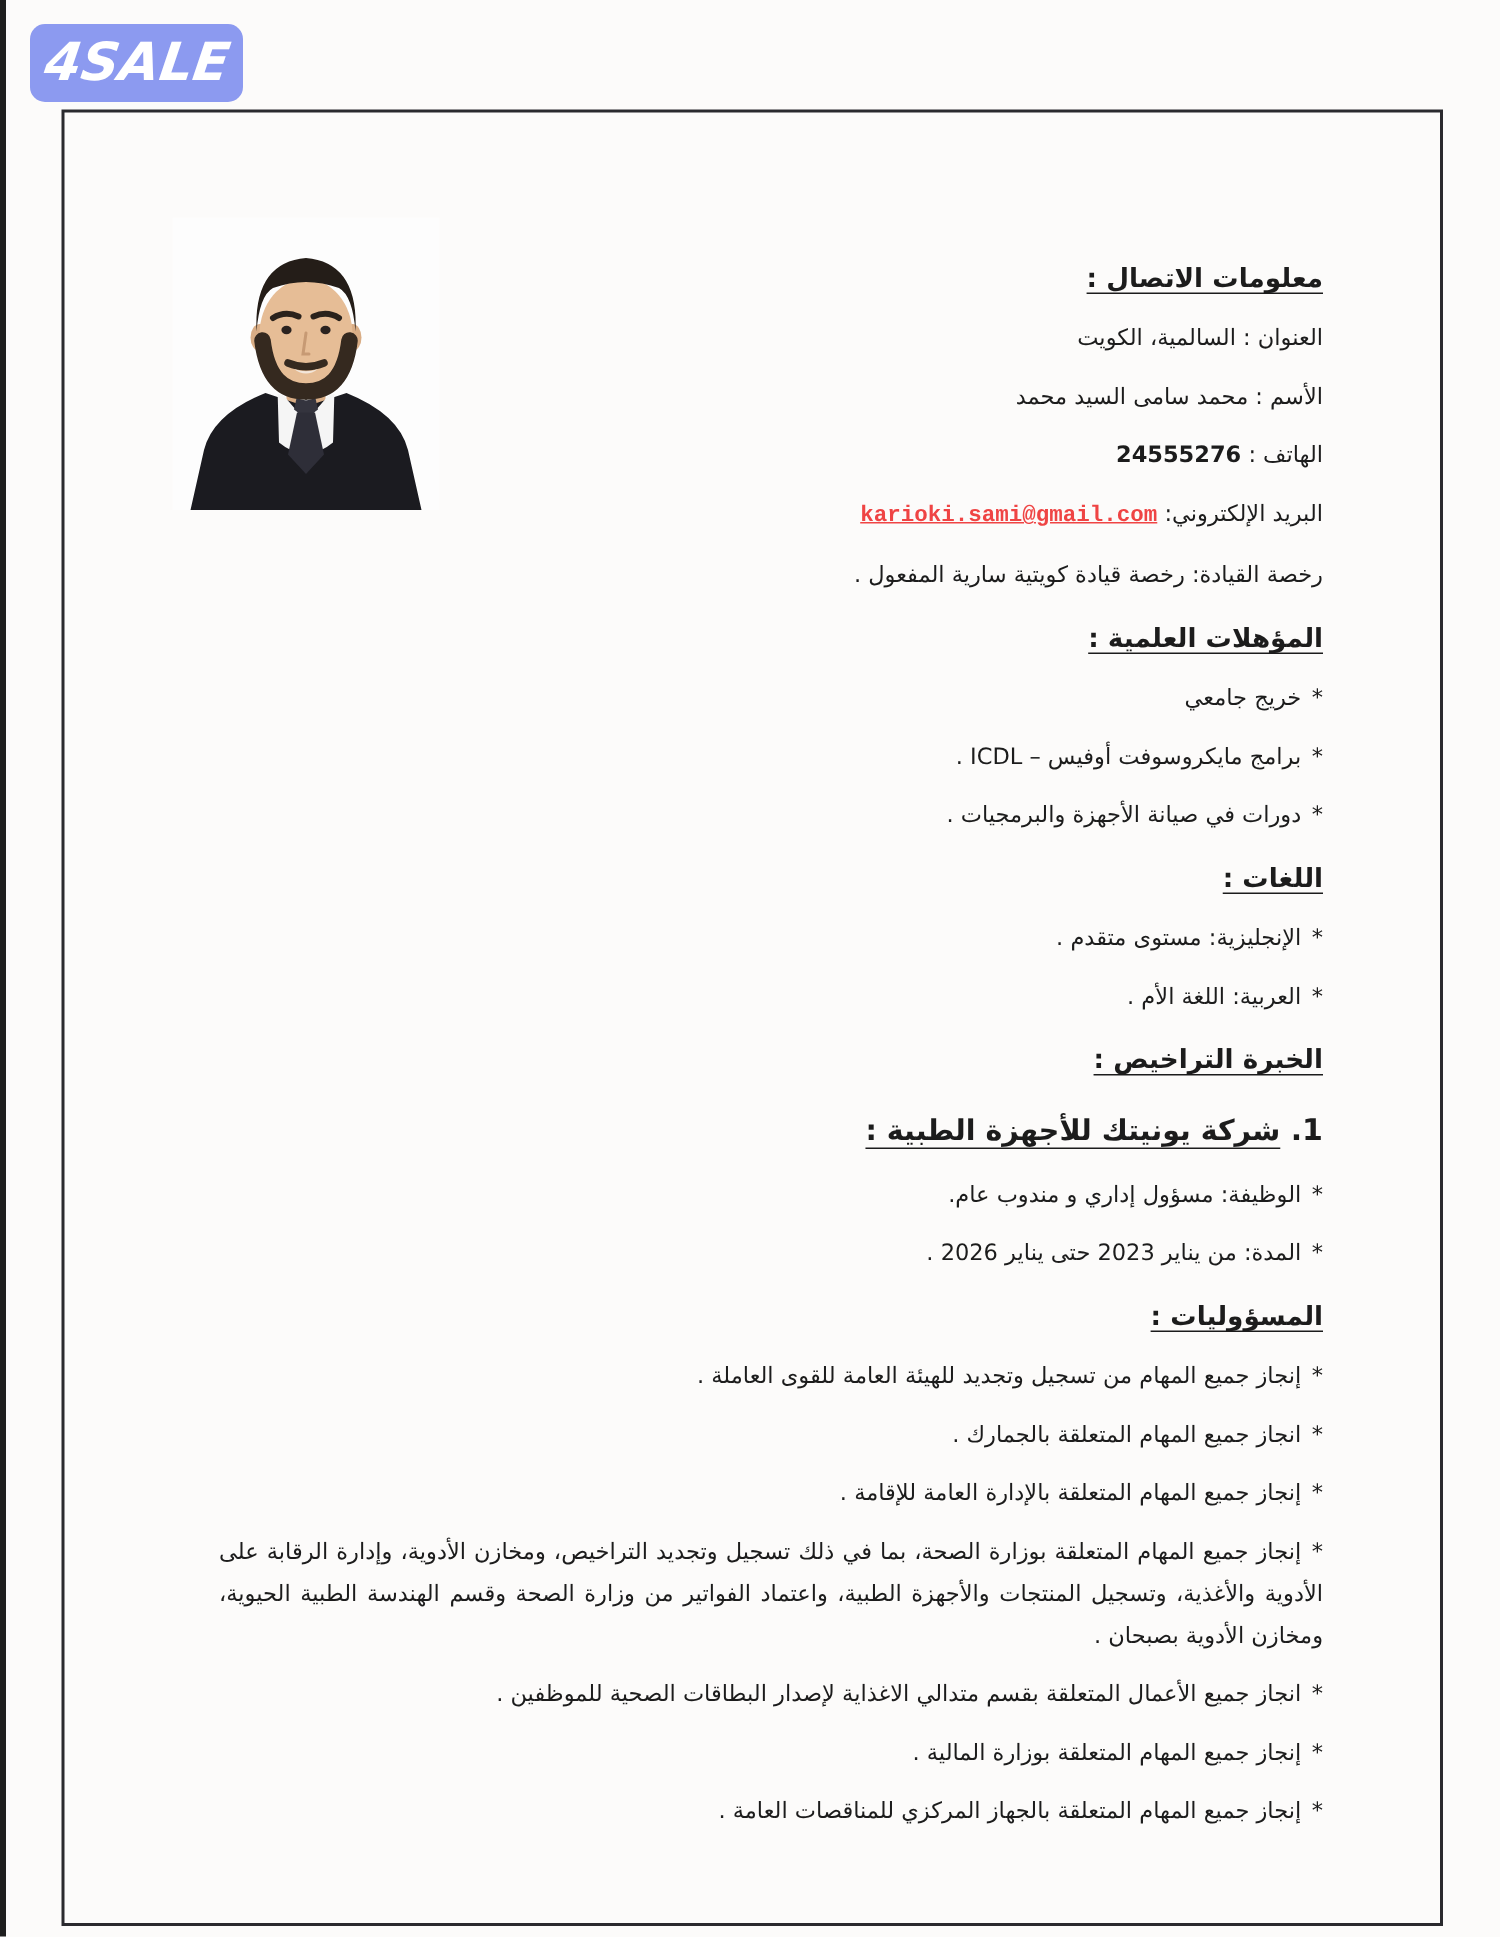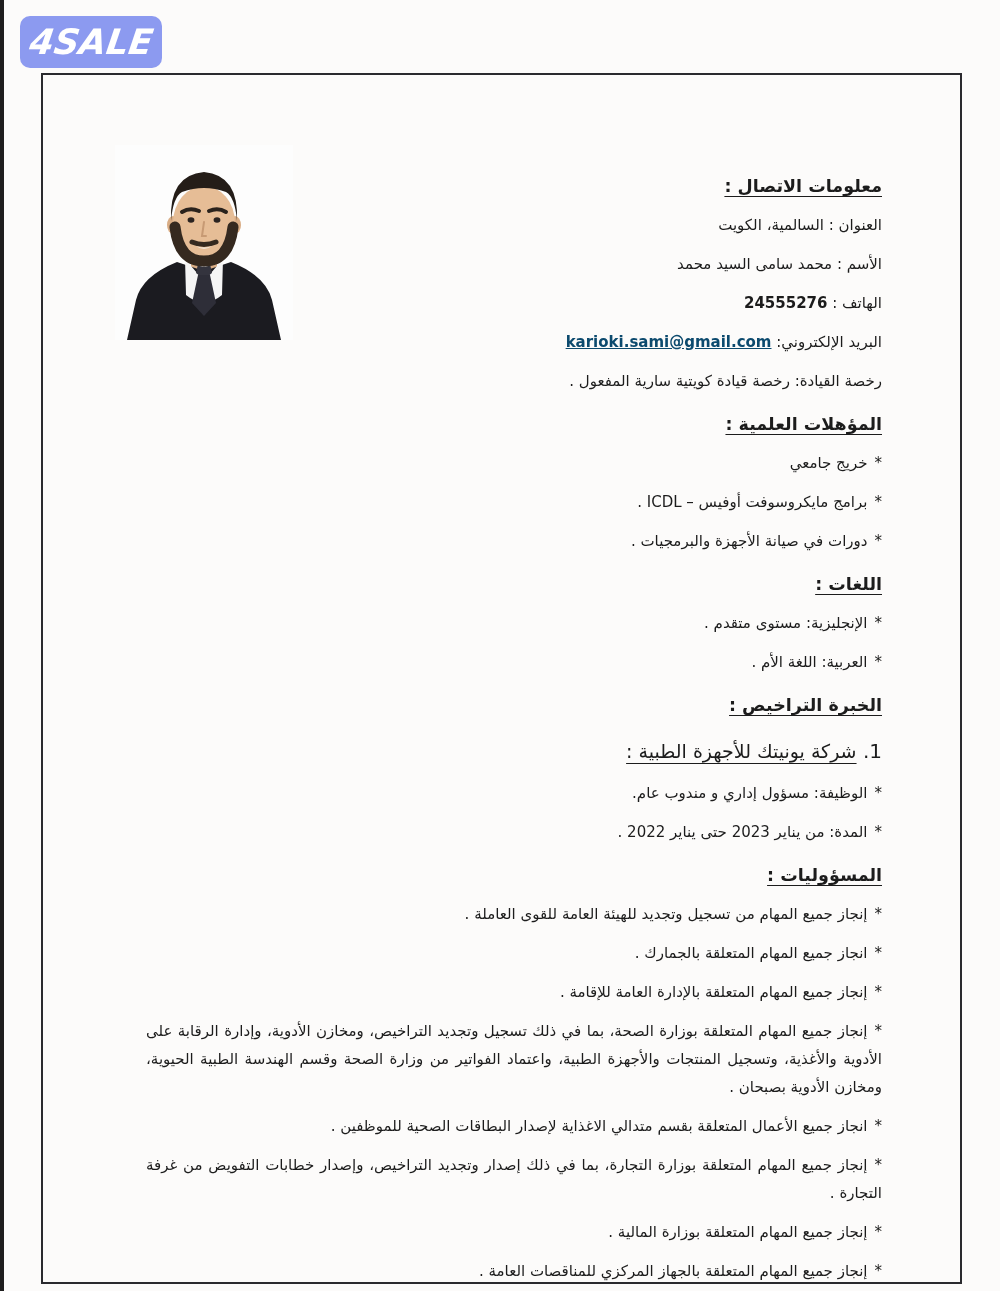--- a/index.html
+++ b/index.html
@@ -26,25 +26,25 @@
   .content{
     position:absolute;top:97px;right:78px;width:736px;
     direction:rtl;text-align:right;font-size:15px;line-height:28px;
   }
   .content p{margin:11px 0;text-align:justify;}
   h2.sec{
     font-size:17.5px;font-weight:bold;margin:15px 0 11px;
     text-decoration:underline;text-underline-offset:4px;display:block;
   }
   h2.sec.first{margin-top:0;}
-  .company{font-size:19px;font-weight:normal;margin:16px 0 12px;line-height:32px;}
+  .company{font-size:19px;font-weight:bold;margin:16px 0 12px;line-height:32px;}
   .company .num{font-size:20px;}
   .company .cname{text-decoration:underline;text-underline-offset:5px;}
   .star{display:inline-block;margin-inline-end:7px;}
-  .email{color:#0c4a6e;font-weight:bold;text-decoration:underline;cursor:pointer;}
+  .email{color:#ef4444;font-weight:bold;text-decoration:underline;cursor:pointer;font-family:Liberation Mono, monospace;}
   .phone-num{font-weight:bold;letter-spacing:.5px;}
 </style>
 </head>
 <body>
 
 <div class="scan-strip"></div>
 
 <div class="logo">
   <span class="logo-text">4SALE</span>
 </div>
@@ -97,29 +97,28 @@
         <p class="bullet"><span class="star">*</span><span>الإنجليزية: مستوى متقدم .</span></p>
         <p class="bullet"><span class="star">*</span><span>العربية: اللغة الأم .</span></p>
       </div>
 
     <h2 class="sec">الخبرة التراخيص :</h2>
     <div class="company">
       <span class="num">1. </span><span class="cname"> شركة يونيتك للأجهزة الطبية :</span>
     </div>
     <div>
         <p class="bullet"><span class="star">*</span><span>الوظيفة: مسؤول إداري و مندوب عام.</span></p>
-        <p class="bullet"><span class="star">*</span><span>المدة: من يناير 2023 حتى يناير 2022 .</span></p>
+        <p class="bullet"><span class="star">*</span><span>المدة: من يناير 2023 حتى يناير 2026 .</span></p>
       </div>
 
     <h2 class="sec">المسؤوليات :</h2>
     <div>
         <p class="bullet"><span class="star">*</span><span>إنجاز جميع المهام من تسجيل وتجديد للهيئة العامة للقوى العاملة .</span></p>
         <p class="bullet"><span class="star">*</span><span>انجاز جميع المهام المتعلقة بالجمارك .</span></p>
         <p class="bullet"><span class="star">*</span><span>إنجاز جميع المهام المتعلقة بالإدارة العامة للإقامة .</span></p>
         <p class="bullet"><span class="star">*</span><span>إنجاز جميع المهام المتعلقة بوزارة الصحة، بما في ذلك تسجيل وتجديد التراخيص، ومخازن الأدوية، وإدارة الرقابة على الأدوية والأغذية، وتسجيل المنتجات والأجهزة الطبية، واعتماد الفواتير من وزارة الصحة وقسم الهندسة الطبية الحيوية، ومخازن الأدوية بصبحان .</span></p>
         <p class="bullet"><span class="star">*</span><span>انجاز جميع الأعمال المتعلقة بقسم متدالي الاغذاية لإصدار البطاقات الصحية للموظفين .</span></p>
-        <p class="bullet"><span class="star">*</span><span>إنجاز جميع المهام المتعلقة بوزارة التجارة، بما في ذلك إصدار وتجديد التراخيص، وإصدار خطابات التفويض من غرفة التجارة  .</span></p>
         <p class="bullet"><span class="star">*</span><span>إنجاز جميع المهام المتعلقة بوزارة المالية .</span></p>
         <p class="bullet"><span class="star">*</span><span>إنجاز جميع المهام المتعلقة بالجهاز المركزي للمناقصات العامة .</span></p>
       </div>
 
   </div>
 </div>
 
 </body></html>

